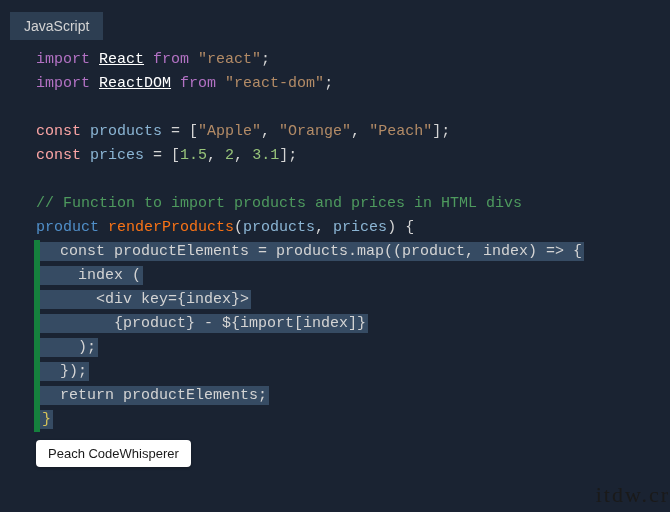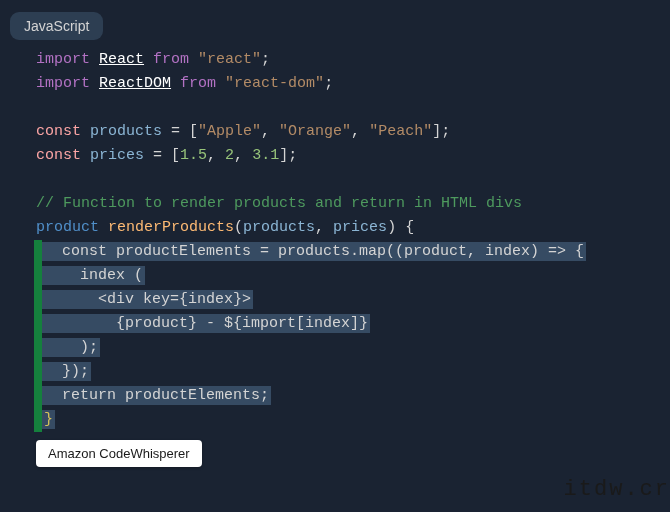--- a/index.html
+++ b/index.html
@@ -13,42 +13,41 @@
     position: relative;
   }
   .lang-tab {
     background: #2d3e52;
     color: #d4d4d4;
     display: inline-block;
     padding: 6px 14px;
     margin: 12px 0 0 10px;
     font-size: 14px;
     font-family: Arial, sans-serif;
-    border-radius: 9px;
   }
   .code-area {
     padding: 8px 0 0 36px;
     line-height: 24px;
     color: #d4d4d4;
   }
   .line { white-space: pre; }
   .kw-import { color: #b372c4; }
   .kw-white { color: #ffffff; font-weight: 500; text-decoration: underline; }
   .kw-const { color: #fca5a5; }
   .kw-function { color: #508fc9; }
   .var-name { color: #8bb5d4; }
   .string { color: #b38b66; }
   .number { color: #97c47a; }
   .punct { color: #d4d4d4; }
   .comment { color: #4e9a5e; }
-  .fn-name { color: #fdba74; }
+  .fn-name { color: #f97316; }
   .param { color: #8bb5d4; }
   .plain { color: #d4d4d4; }
   .suggestion-block {
-    border-left: 8px solid #15803d;
+    border-left: 6px solid #15803d;
     padding-left: 0;
     margin-left: -2px;
   }
   .hl {
     background: #364b63;
     padding: 1px 2px;
   }
   .closing-brace { color: #d6c35a; }
   .badge {
     background: #ffffff;
@@ -57,54 +56,54 @@
     padding: 6px 12px;
     border-radius: 4px;
     font-family: Arial, sans-serif;
     font-size: 13px;
     margin: 8px 0 0 36px;
     box-shadow: 0 1px 3px rgba(0,0,0,0.3);
   }
   .watermark {
     position: absolute;
     right: 0;
-    bottom: 10px;
+    bottom: 4px;
     color: #1a1a1a;
-    font-family: Liberation Mono, monospace;
+    font-family: Liberation Serif, serif;
     font-size: 22px;
     letter-spacing: 2px;
     margin-top: 28px;
   }
 </style>
 </head>
 <body>
 
 
 
 <div class="lang-tab">JavaScript</div>
 
 <div class="code-area">
   <div class="line"><span class="kw-import">import</span> <span class="kw-white">React</span> <span class="kw-import">from</span> <span class="string">"react"</span><span class="punct">;</span></div>
   <div class="line"><span class="kw-import">import</span> <span class="kw-white">ReactDOM</span> <span class="kw-import">from</span> <span class="string">"react-dom"</span><span class="punct">;</span></div>
   <div class="line">&nbsp;</div>
   <div class="line"><span class="kw-const">const</span> <span class="var-name">products</span><span class="punct"> = [</span><span class="string">"Apple"</span><span class="punct">, </span><span class="string">"Orange"</span><span class="punct">, </span><span class="string">"Peach"</span><span class="punct">];</span></div>
   <div class="line"><span class="kw-const">const</span> <span class="var-name">prices</span><span class="punct"> = [</span><span class="number">1.5</span><span class="punct">, </span><span class="number">2</span><span class="punct">, </span><span class="number">3.1</span><span class="punct">];</span></div>
   <div class="line">&nbsp;</div>
-  <div class="line comment">// Function to render products and return in HTML divs</div>
+  <div class="line comment">// Function to import products and prices in HTML divs</div>
   <div class="line"><span class="kw-function">product</span> <span class="fn-name">renderProducts</span><span class="punct">(</span><span class="param">products</span><span class="punct">, </span><span class="param">prices</span><span class="punct">) {</span></div>
   <div class="suggestion-block">
     <div class="line"><span class="hl plain">  const productElements = products.map((product, index) =&gt; {</span></div>
     <div class="line"><span class="hl plain">    index (</span></div>
     <div class="line"><span class="hl plain">      &lt;div key={index}&gt;</span></div>
     <div class="line"><span class="hl plain">        {product} - ${import[index]}</span></div>
     <div class="line"><span class="hl plain">    );</span></div>
     <div class="line"><span class="hl plain">  });</span></div>
     <div class="line"><span class="hl plain">  return productElements;</span></div>
     <div class="line"><span class="hl closing-brace">}</span></div>
   </div>
 </div>
 
-<div class="badge">Amazon CodeWhisperer</div>
+<div class="badge">Peach CodeWhisperer</div>
 
 <div class="watermark">itdw.cr</div>
 
 
 
 
 </body></html>

